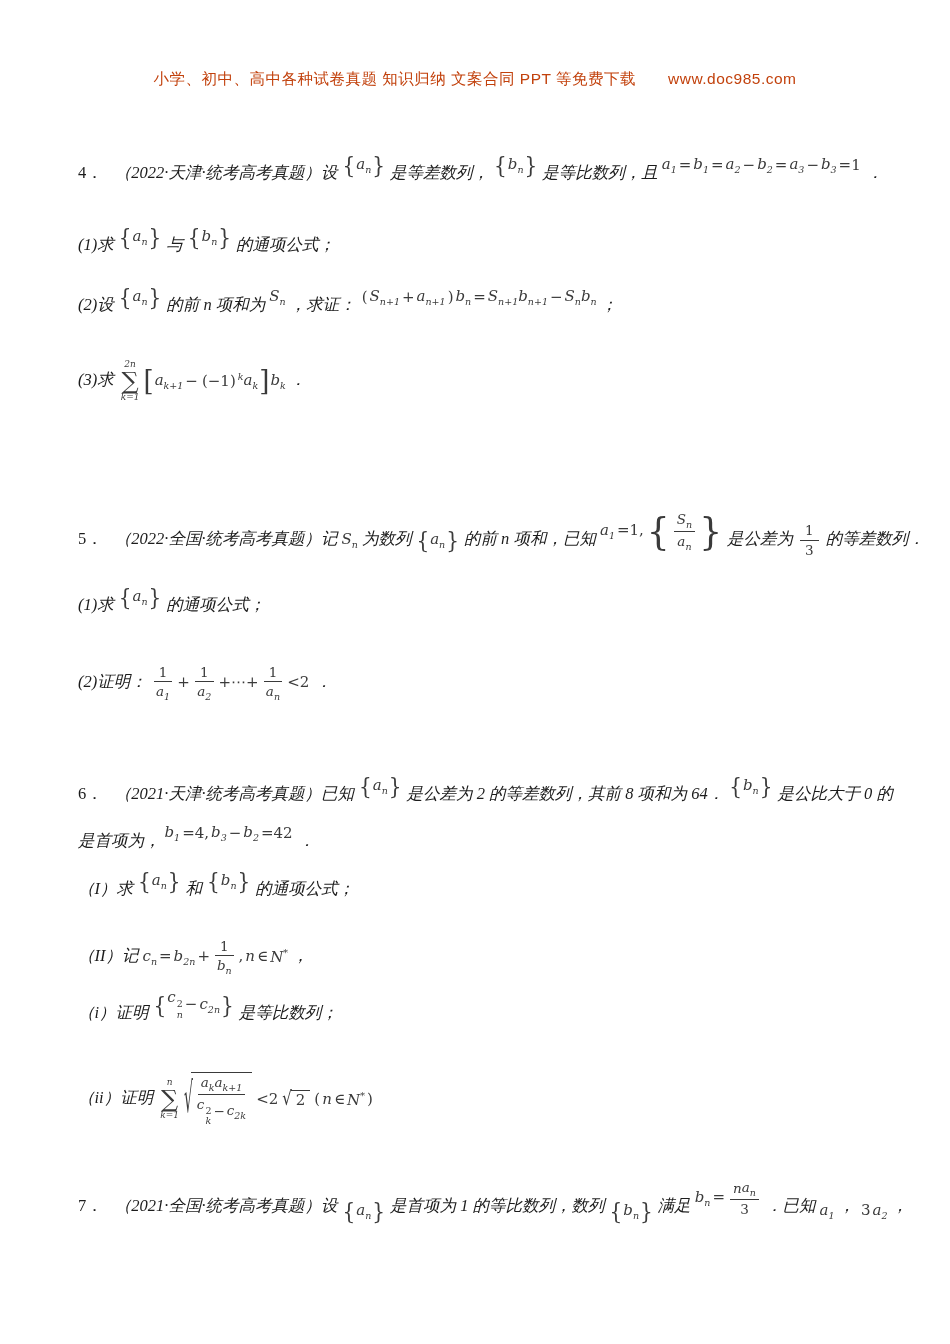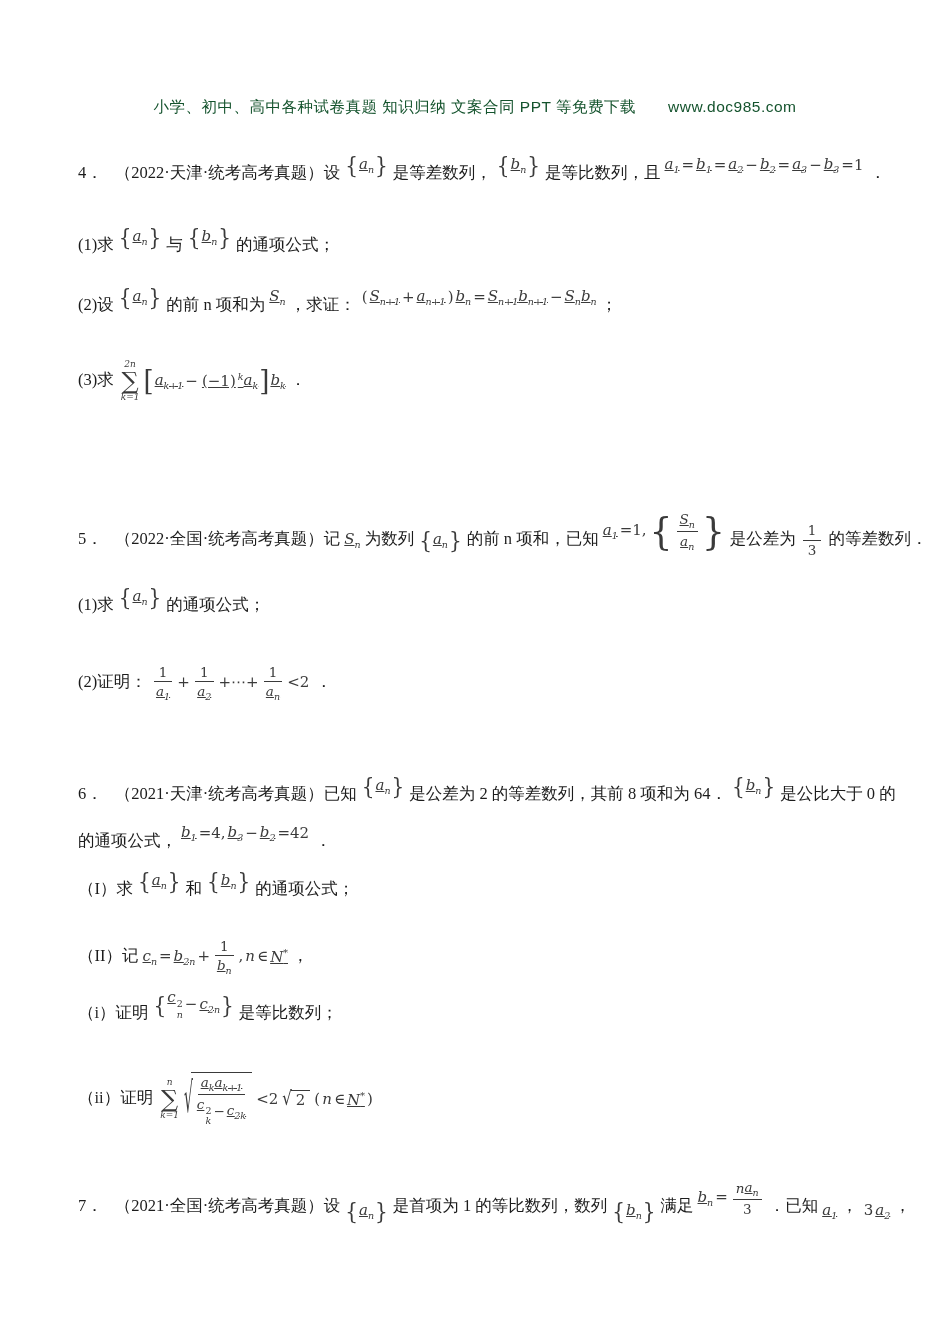--- a/index.html
+++ b/index.html
@@ -7,45 +7,45 @@
   body {
     width: 950px; height: 1344px; background: #ffffff;
     font-family: "Liberation Serif", "DejaVu Serif", serif;
     color: #1c1c1c; overflow: hidden;
   }
   .page { position: relative; width: 950px; height: 1344px; background: #fff; }
 
   
   .header {
     position: absolute; top: 69px; left: 0; width: 100%;
-    text-align: center; font-size: 15.5px; color: #14532d;
-    font-family: "Liberation Sans", sans-serif; letter-spacing: 0.5px; margin-top: 28px;
+    text-align: center; font-size: 15.5px; color: #c2410c;
+    font-family: "Liberation Sans", sans-serif; letter-spacing: 0.5px;
   }
   .header .site { margin-left: 32px; font-weight: 500; }
 
   
   .line {
     position: absolute; left: 78px; right: 40px;
     font-size: 16.5px; line-height: 26px; white-space: nowrap; color: #1c1c1c;
   }
-  .tx { white-space: pre; }
+  .tx { white-space: pre; font-style: italic; }
   .qnum { margin-right: 12px; }
 
   
   .math {
     display: inline-flex; align-items: center; vertical-align: middle;
     font-family: "DejaVu Serif", serif; font-size: 15px; color: #3a3a3a;
     margin: 0 4px; line-height: 1.15; white-space: pre;
   }
   .math.raise { transform: translateY(-9px); }
   .math.low   { transform: translateY(4px); }
 
   .vr { font-style: italic; }
   .rm { margin: 0 2px; font-style: normal; }
-  .tok { display: inline; text-decoration: underline; }
+  .tok { display: inline; }
   sub, sup { font-size: 9.5px; font-style: italic; line-height: 1; }
   sub { vertical-align: -4px; }
   sup { vertical-align: 6px; }
 
   .supsub {
     display: inline-flex; flex-direction: column; align-items: flex-start;
     vertical-align: -5px; margin-left: 1px;
   }
   .supsub .ss { font-size: 9.5px; line-height: 1.15; }
   .supsub .ss:first-child { font-style: normal; }
@@ -87,21 +87,21 @@
   <div class="line" style="top:160px"><span class="qnum">4．</span><span class="tx">（2022·天津·统考高考真题）设</span><span class="math raise"><span class="seq"><span class="brace">{</span><span class="seqin"><span class="tok"><span class="vr">a</span><sub>n</sub></span></span><span class="brace">}</span></span></span><span class="tx">是等差数列，</span><span class="math raise"><span class="seq"><span class="brace">{</span><span class="seqin"><span class="tok"><span class="vr">b</span><sub>n</sub></span></span><span class="brace">}</span></span></span><span class="tx">是等比数列，且</span><span class="math raise"><span class="tok"><span class="vr">a</span><sub>1</sub></span><span class="rm">=</span><span class="tok"><span class="vr">b</span><sub>1</sub></span><span class="rm">=</span><span class="tok"><span class="vr">a</span><sub>2</sub></span><span class="rm">−</span><span class="tok"><span class="vr">b</span><sub>2</sub></span><span class="rm">=</span><span class="tok"><span class="vr">a</span><sub>3</sub></span><span class="rm">−</span><span class="tok"><span class="vr">b</span><sub>3</sub></span><span class="rm">=1</span></span><span class="tx">．</span></div>
   <div class="line" style="top:232px"><span class="tx">(1)求</span><span class="math raise"><span class="seq"><span class="brace">{</span><span class="seqin"><span class="tok"><span class="vr">a</span><sub>n</sub></span></span><span class="brace">}</span></span></span><span class="tx">与</span><span class="math raise"><span class="seq"><span class="brace">{</span><span class="seqin"><span class="tok"><span class="vr">b</span><sub>n</sub></span></span><span class="brace">}</span></span></span><span class="tx">的通项公式；</span></div>
   <div class="line" style="top:292px"><span class="tx">(2)设</span><span class="math raise"><span class="seq"><span class="brace">{</span><span class="seqin"><span class="tok"><span class="vr">a</span><sub>n</sub></span></span><span class="brace">}</span></span></span><span class="tx">的前 n 项和为</span><span class="math raise"><span class="tok"><span class="vr">S</span><sub>n</sub></span></span><span class="tx">，求证：</span><span class="math raise"><span class="rm">(</span><span class="tok"><span class="vr">S</span><sub>n+1</sub></span><span class="rm">+</span><span class="tok"><span class="vr">a</span><sub>n+1</sub></span><span class="rm">)</span><span class="tok"><span class="vr">b</span><sub>n</sub></span><span class="rm">=</span><span class="tok"><span class="vr">S</span><sub>n+1</sub></span><span class="tok"><span class="vr">b</span><sub>n+1</sub></span><span class="rm">−</span><span class="tok"><span class="vr">S</span><sub>n</sub></span><span class="tok"><span class="vr">b</span><sub>n</sub></span></span><span class="tx">；</span></div>
   <div class="line" style="top:360px"><span class="tx">(3)求</span><span class="math"><span class="sum"><span class="slim">2n</span><span class="sigma">∑</span><span class="slim">k=1</span></span><span class="bigbr">[</span><span class="tok"><span class="vr">a</span><sub>k+1</sub></span><span class="rm">−</span><span class="tok"><span class="rm">(−1)</span><sup>k</sup></span><span class="tok"><span class="vr">a</span><sub>k</sub></span><span class="bigbr">]</span><span class="tok"><span class="vr">b</span><sub>k</sub></span></span><span class="tx">．</span></div>
 
   <div class="line" style="top:520px"><span class="qnum">5．</span><span class="tx">（2022·全国·统考高考真题）记</span><span class="math"><span class="tok"><span class="vr">S</span><sub>n</sub></span></span><span class="tx">为数列</span><span class="math"><span class="seq"><span class="brace">{</span><span class="seqin"><span class="tok"><span class="vr">a</span><sub>n</sub></span></span><span class="brace">}</span></span></span><span class="tx">的前 n 项和，已知</span><span class="math raise"><span class="tok"><span class="vr">a</span><sub>1</sub></span><span class="rm">=1,</span><span class="seq tall"><span class="brace">{</span><span class="seqin"><span class="frac"><span class="fnum"><span class="tok"><span class="vr">S</span><sub>n</sub></span></span><span class="fden"><span class="tok"><span class="vr">a</span><sub>n</sub></span></span></span></span><span class="brace">}</span></span></span><span class="tx">是公差为</span><span class="math"><span class="frac"><span class="fnum"><span class="rm">1</span></span><span class="fden"><span class="rm">3</span></span></span></span><span class="tx">的等差数列．</span></div>
   <div class="line" style="top:592px"><span class="tx">(1)求</span><span class="math raise"><span class="seq"><span class="brace">{</span><span class="seqin"><span class="tok"><span class="vr">a</span><sub>n</sub></span></span><span class="brace">}</span></span></span><span class="tx">的通项公式；</span></div>
   <div class="line" style="top:664px"><span class="tx">(2)证明：</span><span class="math"><span class="frac"><span class="fnum"><span class="rm">1</span></span><span class="fden"><span class="tok"><span class="vr">a</span><sub>1</sub></span></span></span><span class="rm">+</span><span class="frac"><span class="fnum"><span class="rm">1</span></span><span class="fden"><span class="tok"><span class="vr">a</span><sub>2</sub></span></span></span><span class="rm">+⋯+</span><span class="frac"><span class="fnum"><span class="rm">1</span></span><span class="fden"><span class="tok"><span class="vr">a</span><sub>n</sub></span></span></span><span class="rm">&lt;2</span></span><span class="tx">．</span></div>
 
   <div class="line" style="top:781px"><span class="qnum">6．</span><span class="tx">（2021·天津·统考高考真题）已知</span><span class="math raise"><span class="seq"><span class="brace">{</span><span class="seqin"><span class="tok"><span class="vr">a</span><sub>n</sub></span></span><span class="brace">}</span></span></span><span class="tx">是公差为 2 的等差数列，其前 8 项和为 64．</span><span class="math raise"><span class="seq"><span class="brace">{</span><span class="seqin"><span class="tok"><span class="vr">b</span><sub>n</sub></span></span><span class="brace">}</span></span></span><span class="tx">是公比大于 0 的</span></div>
-  <div class="line" style="top:828px"><span class="tx">的通项公式，</span><span class="math raise"><span class="tok"><span class="vr">b</span><sub>1</sub></span><span class="rm">=4,</span><span class="tok"><span class="vr">b</span><sub>3</sub></span><span class="rm">−</span><span class="tok"><span class="vr">b</span><sub>2</sub></span><span class="rm">=42</span></span><span class="tx">．</span></div>
+  <div class="line" style="top:828px"><span class="tx">是首项为，</span><span class="math raise"><span class="tok"><span class="vr">b</span><sub>1</sub></span><span class="rm">=4,</span><span class="tok"><span class="vr">b</span><sub>3</sub></span><span class="rm">−</span><span class="tok"><span class="vr">b</span><sub>2</sub></span><span class="rm">=42</span></span><span class="tx">．</span></div>
   <div class="line" style="top:876px"><span class="tx">（I）求</span><span class="math raise"><span class="seq"><span class="brace">{</span><span class="seqin"><span class="tok"><span class="vr">a</span><sub>n</sub></span></span><span class="brace">}</span></span></span><span class="tx">和</span><span class="math raise"><span class="seq"><span class="brace">{</span><span class="seqin"><span class="tok"><span class="vr">b</span><sub>n</sub></span></span><span class="brace">}</span></span></span><span class="tx">的通项公式；</span></div>
   <div class="line" style="top:938px"><span class="tx">（II）记</span><span class="math"><span class="tok"><span class="vr">c</span><sub>n</sub></span><span class="rm">=</span><span class="tok"><span class="vr">b</span><sub>2n</sub></span><span class="rm">+</span><span class="frac"><span class="fnum"><span class="rm">1</span></span><span class="fden"><span class="tok"><span class="vr">b</span><sub>n</sub></span></span></span><span class="rm">,</span><span class="vr">n</span><span class="rm">∈</span><span class="tok"><span class="vr">N</span><sup>*</sup></span></span><span class="tx">，</span></div>
   <div class="line" style="top:998px"><span class="tx">（i）证明</span><span class="math raise"><span class="seq"><span class="brace">{</span><span class="seqin"><span class="tok"><span class="vr">c</span><span class="supsub"><span class="ss">2</span><span class="ss">n</span></span></span><span class="rm">−</span><span class="tok"><span class="vr">c</span><sub>2n</sub></span></span><span class="brace">}</span></span></span><span class="tx">是等比数列；</span></div>
   <div class="line" style="top:1072px"><span class="tx">（ii）证明</span><span class="math"><span class="sum"><span class="slim">n</span><span class="sigma">∑</span><span class="slim">k=1</span></span><span class="sqrt tall"><span class="radical">√</span><span class="radbody"><span class="frac"><span class="fnum"><span class="tok"><span class="vr">a</span><sub>k</sub></span><span class="tok"><span class="vr">a</span><sub>k+1</sub></span></span><span class="fden"><span class="tok"><span class="vr">c</span><span class="supsub"><span class="ss">2</span><span class="ss">k</span></span></span><span class="rm">−</span><span class="tok"><span class="vr">c</span><sub>2k</sub></span></span></span></span></span><span class="rm">&lt;2</span><span class="sqrt"><span class="radical">√</span><span class="radbody"><span class="rm">2</span></span></span><span class="rm">(</span><span class="vr">n</span><span class="rm">∈</span><span class="tok"><span class="vr">N</span><sup>*</sup></span><span class="rm">)</span></span></div>
 
   <div class="line" style="top:1188px"><span class="qnum">7．</span><span class="tx">（2021·全国·统考高考真题）设</span><span class="math low"><span class="seq"><span class="brace">{</span><span class="seqin"><span class="tok"><span class="vr">a</span><sub>n</sub></span></span><span class="brace">}</span></span></span><span class="tx">是首项为 1 的等比数列，数列</span><span class="math low"><span class="seq"><span class="brace">{</span><span class="seqin"><span class="tok"><span class="vr">b</span><sub>n</sub></span></span><span class="brace">}</span></span></span><span class="tx">满足</span><span class="math raise"><span class="tok"><span class="vr">b</span><sub>n</sub></span><span class="rm">=</span><span class="frac"><span class="fnum"><span class="vr">n</span><span class="tok"><span class="vr">a</span><sub>n</sub></span></span><span class="fden"><span class="rm">3</span></span></span></span><span class="tx">．已知</span><span class="math low"><span class="tok"><span class="vr">a</span><sub>1</sub></span></span><span class="tx">，</span><span class="math low"><span class="rm">3</span><span class="tok"><span class="vr">a</span><sub>2</sub></span></span><span class="tx">，</span></div>
 
 </div>
 
 </body></html>

